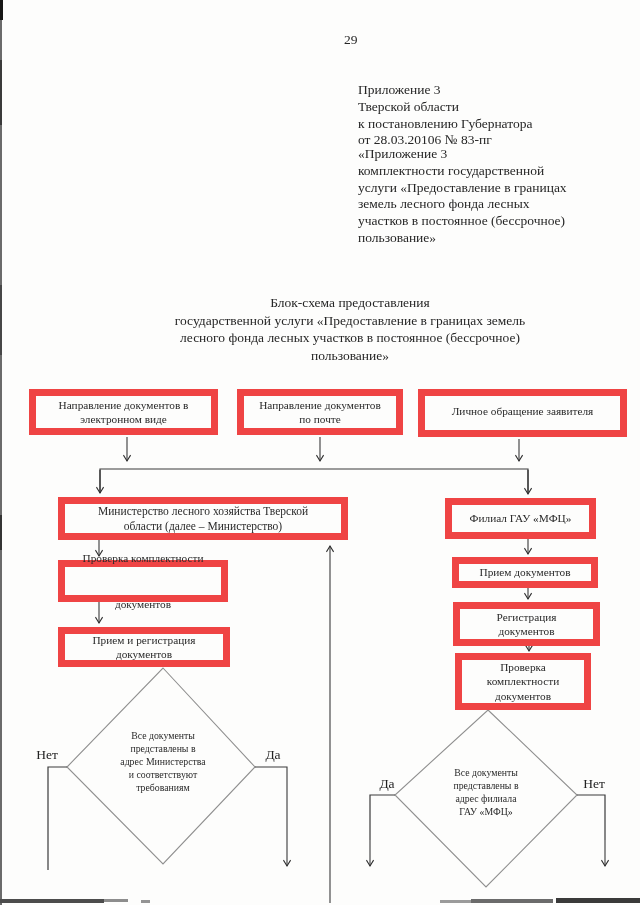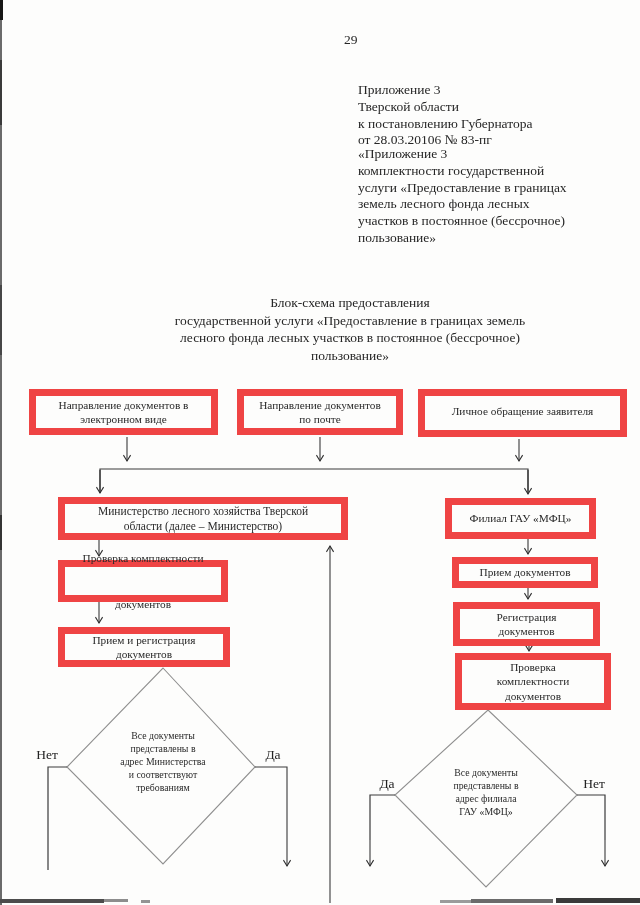--- a/index.html
+++ b/index.html
@@ -156,21 +156,21 @@
   <div class="box" style="left:445px;top:498px;width:151px;height:41px;">
     <div>Филиал ГАУ «МФЦ»</div>
   </div>
   <div class="box" style="left:452px;top:557px;width:146px;height:31px;">
     <div>Прием документов</div>
   </div>
   <div class="box" style="left:453px;top:602px;width:147px;height:44px;">
     <div>Регистрация</div>
     <div>документов</div>
   </div>
-  <div class="box" style="left:455px;top:653px;width:156px;height:57px;text-align:center;">
+  <div class="box" style="left:455px;top:653px;width:136px;height:57px;text-align:center;">
     <div>Проверка</div>
     <div>комплектности</div>
     <div>документов</div>
   </div>
 
   <div class="dlabel" style="left:416px;top:766px;width:140px;">
     <div>Все документы</div>
     <div>представлены в</div>
     <div>адрес филиала</div>
     <div>ГАУ «МФЦ»</div>

